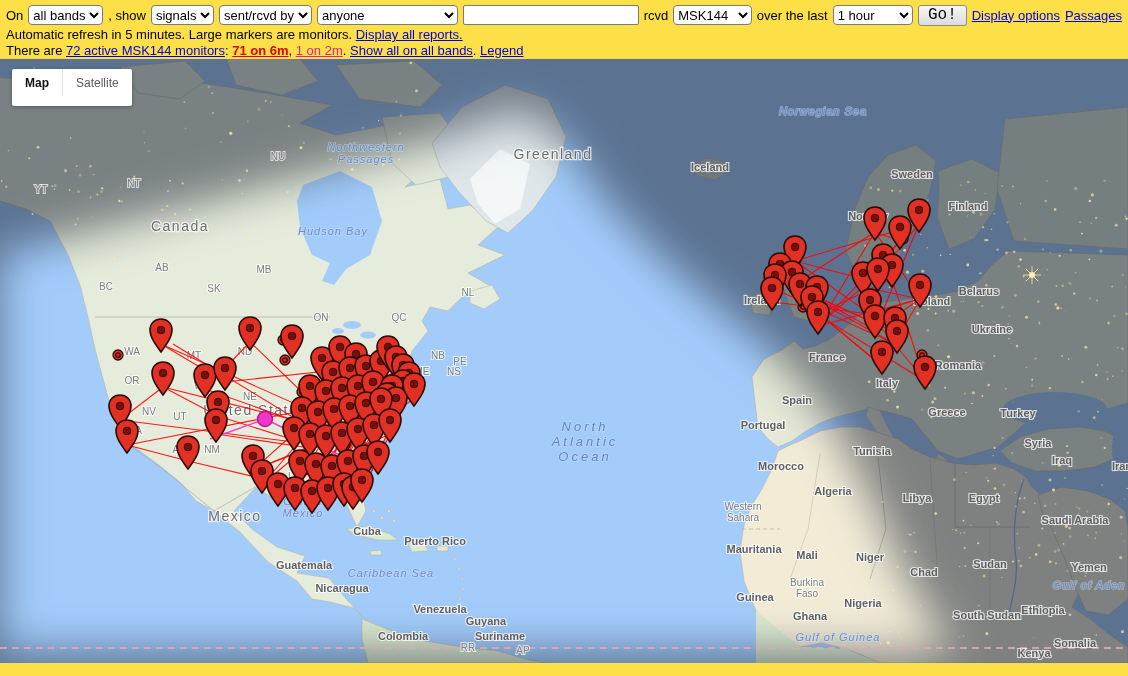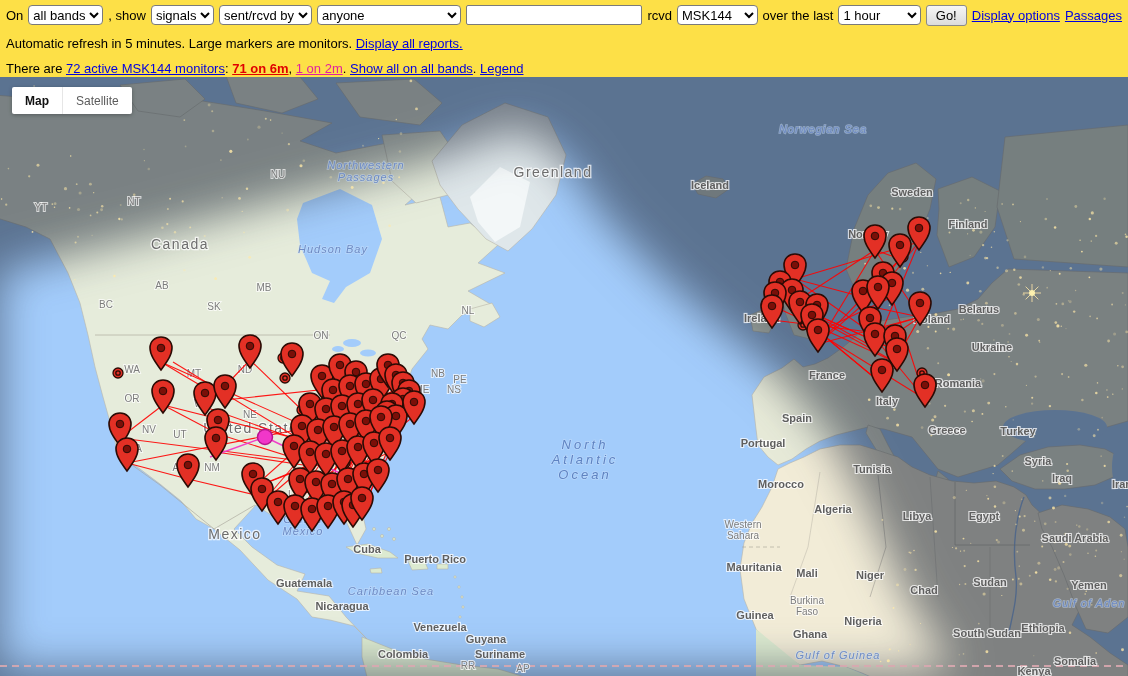--- a/index.html
+++ b/index.html
@@ -2,28 +2,28 @@
 <html><head>
 <meta charset="utf-8">
 <style>
   html,body{margin:0;padding:0;background:#fff;font-family:"Liberation Sans",sans-serif;}
   .page{width:1128px;height:676px;overflow:hidden;position:relative;background:#fde047;}
   
   .topbar{padding:3px 6px 0 6px;font-size:13px;color:#000;}
   .controls-row{display:flex;align-items:center;gap:5px;white-space:nowrap;height:24px;}
   .controls-row select{font-family:"Liberation Sans",sans-serif;font-size:13px;height:20px;border:1px solid #7a7a7a;border-radius:4px;background:#fff;color:#000;}
   .controls-row input[type=text]{width:168px;height:16px;border:1px solid #7a7a7a;border-radius:2px;font-size:13px;padding:1px 3px;}
-  .go-btn{font-family:Liberation Sans, sans-serif;font-size:13px;height:21px;padding:0 9px;border:1px solid #8a8a8a;border-radius:3px;background:linear-gradient(#f6f6f6,#dcdcdc);color:#000;}
+  .go-btn{font-family:Liberation Mono, monospace;font-size:16px;height:21px;padding:0 9px;border:1px solid #8a8a8a;border-radius:3px;background:linear-gradient(#f6f6f6,#dcdcdc);color:#000;}
   a.lnk{color:#0000e0;text-decoration:underline;cursor:pointer;}
   a.lnk-red{color:#e00000;font-weight:bold;text-decoration:underline;cursor:pointer;}
   a.lnk-mag{color:#e020a0;font-weight:normal;text-decoration:underline;cursor:pointer;}
-  .info-line{height:16px;line-height:16px;font-size:13px;margin-top:9px;}
+  .info-line{height:16px;line-height:16px;font-size:13px;margin-top:0;}
   
   .map-wrap{position:relative;width:1128px;height:604px;overflow:hidden;background:#a3ccfb;}
-  .map-type{position:absolute;top:10px;left:12px;background:#fff;border-radius:2px;box-shadow:0 1px 4px rgba(0,0,0,.3);display:flex;z-index:30;height:27px;}
+  .map-type{position:absolute;top:10px;left:12px;background:#fff;border-radius:2px;box-shadow:0 1px 4px rgba(0,0,0,.3);display:flex;z-index:30;height:37px;}
   .map-type button{background:none;border:none;font-family:"Liberation Sans",sans-serif;font-size:12px;padding:0 13px;cursor:pointer;height:27px;}
   .map-type .active{color:#111;font-weight:bold;}
   .map-type .inactive{color:#5b5b5b;border-left:1px solid #e6e6e6;}
   svg text{font-family:"Liberation Sans",sans-serif;}
   .lbl-big{font-size:14px;fill:#6d6d6d;letter-spacing:1.5px;paint-order:stroke;stroke:#ffffff;stroke-width:2.5px;stroke-opacity:.75;}
   .lbl-country{font-size:11px;fill:#5f5f5f;font-weight:bold;paint-order:stroke;stroke:#ffffff;stroke-width:2.2px;stroke-opacity:.75;}
   .lbl-state{font-size:10px;fill:#7c7c7c;paint-order:stroke;stroke:#ffffff;stroke-width:2px;stroke-opacity:.7;}
   .lbl-ocean{font-size:11px;font-style:italic;fill:#6e8bc4;letter-spacing:1px;paint-order:stroke;stroke:#cfe3fb;stroke-width:1.6px;stroke-opacity:.5;}
   .lbl-ocean-big{font-size:13px;font-style:italic;fill:#5f83c2;letter-spacing:3px;paint-order:stroke;stroke:#cfe3fb;stroke-width:1.5px;stroke-opacity:.5;}
 </style>

